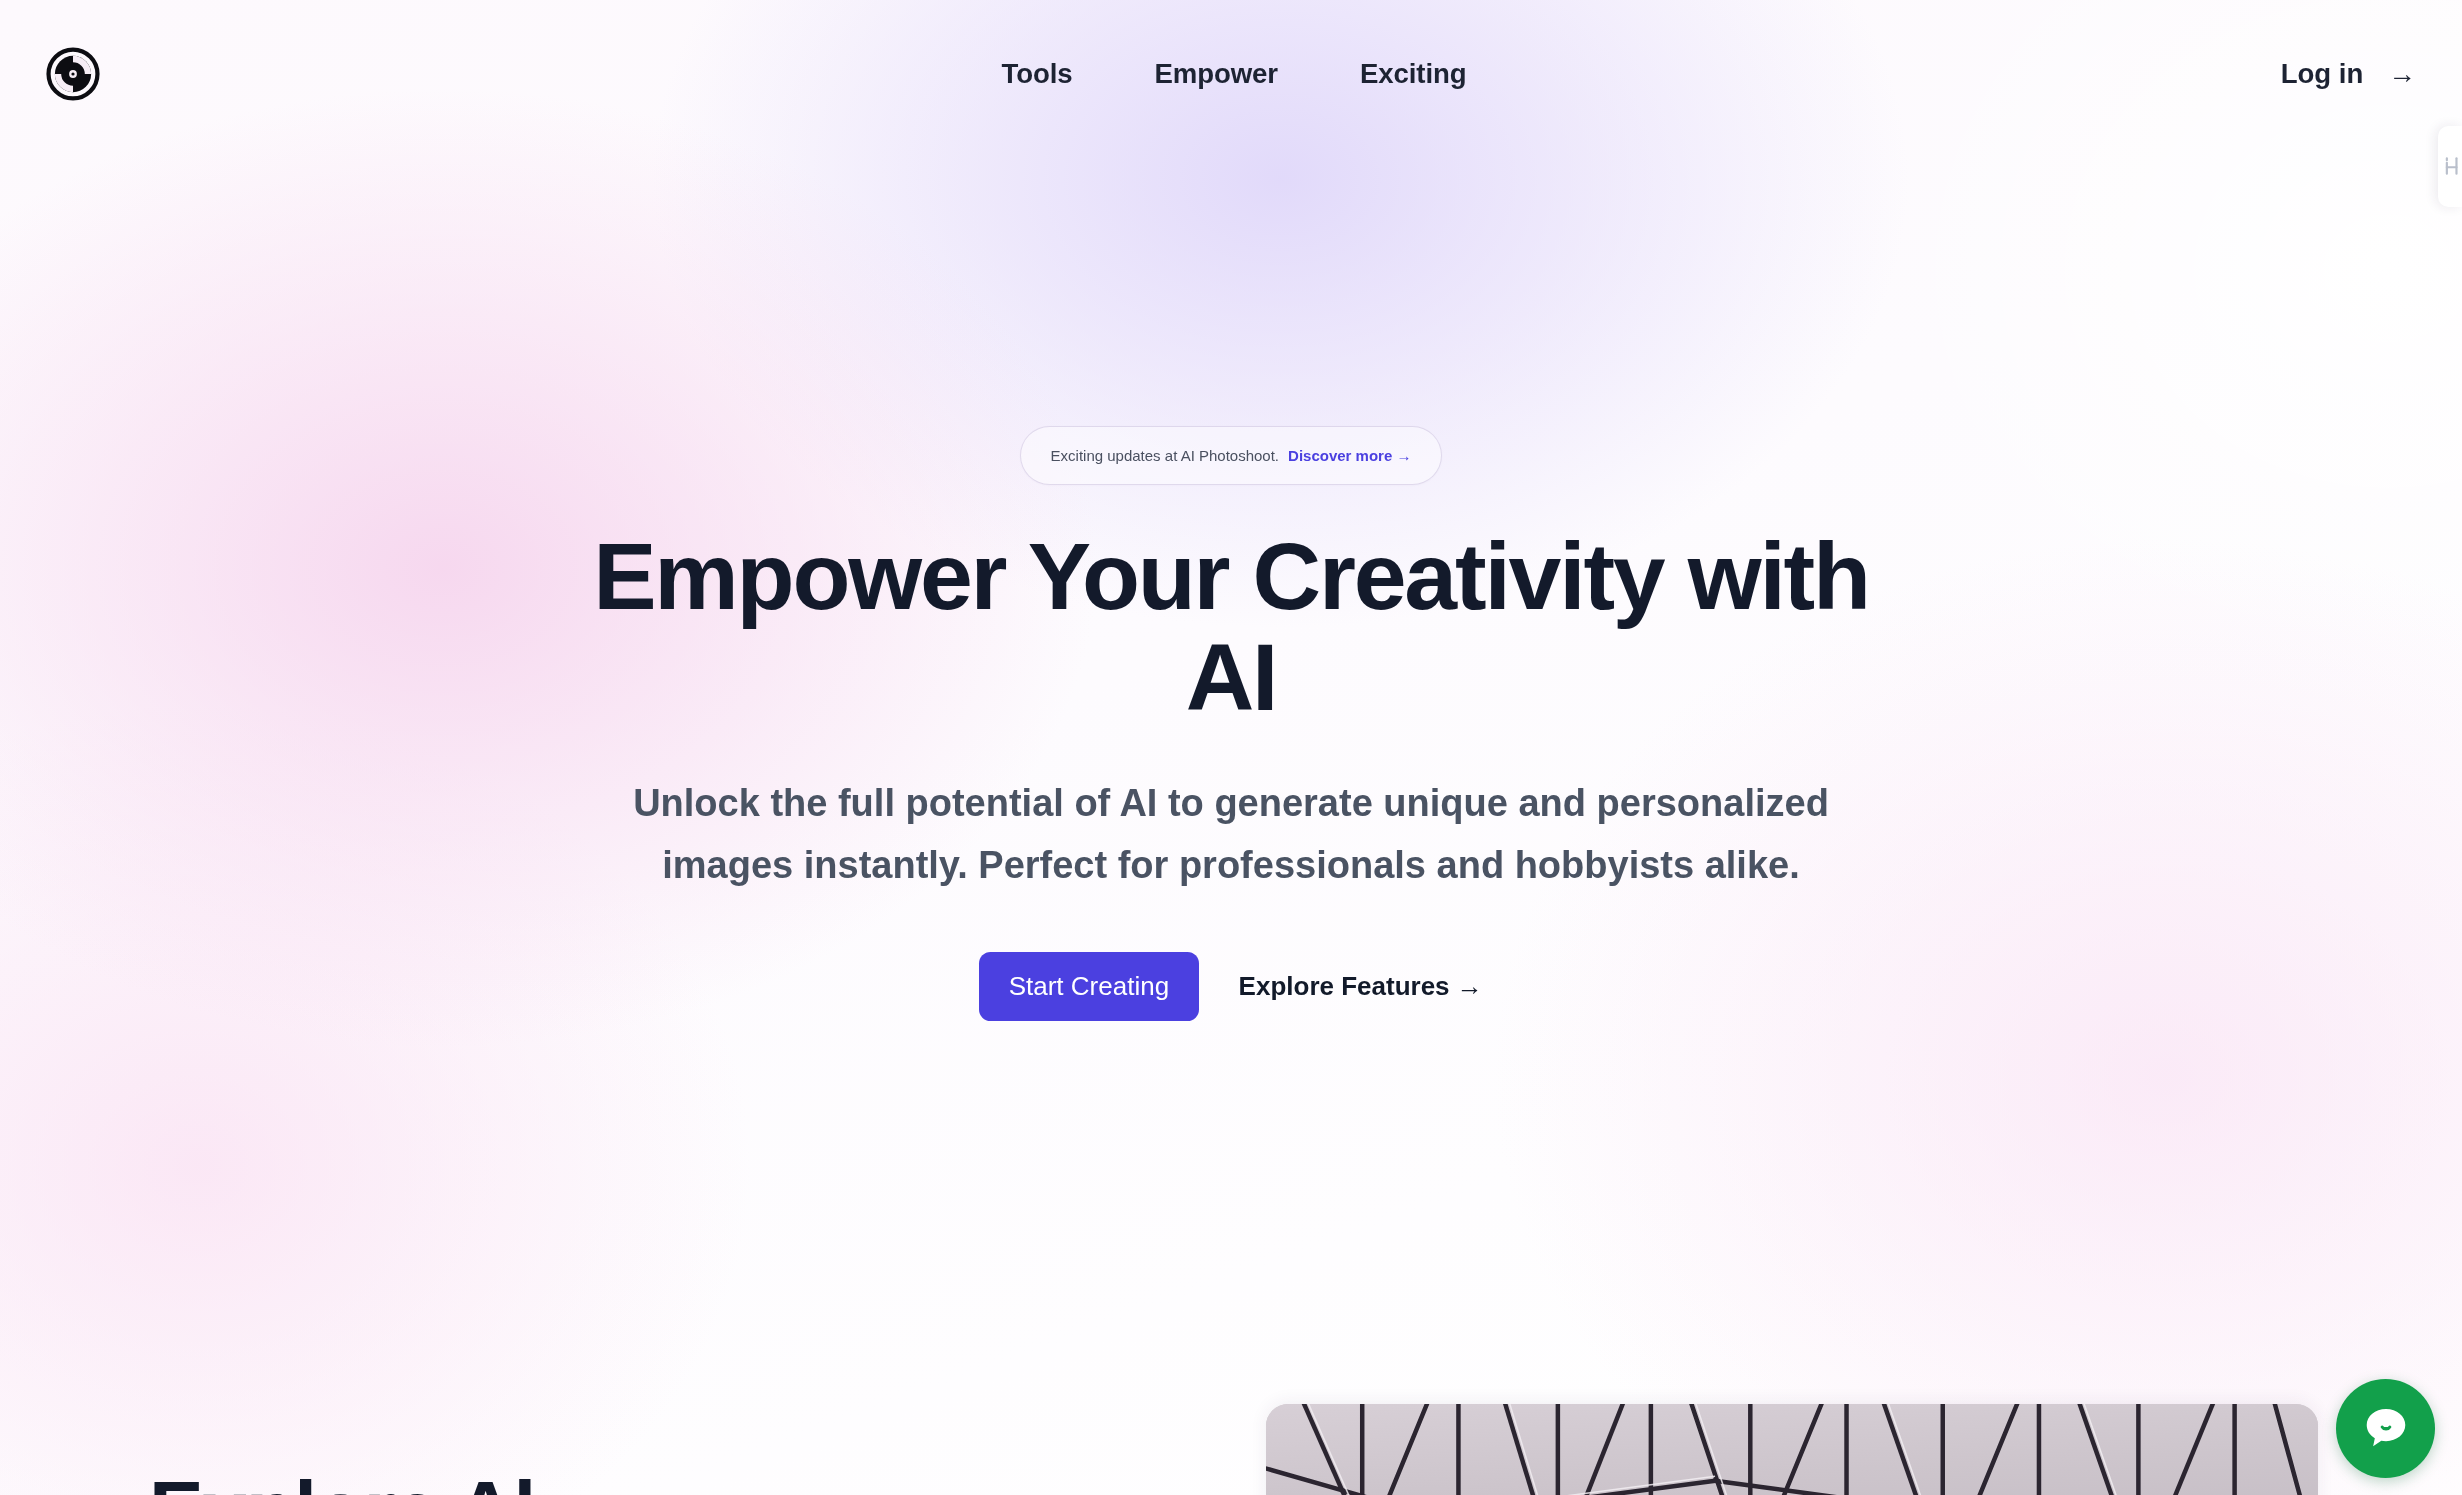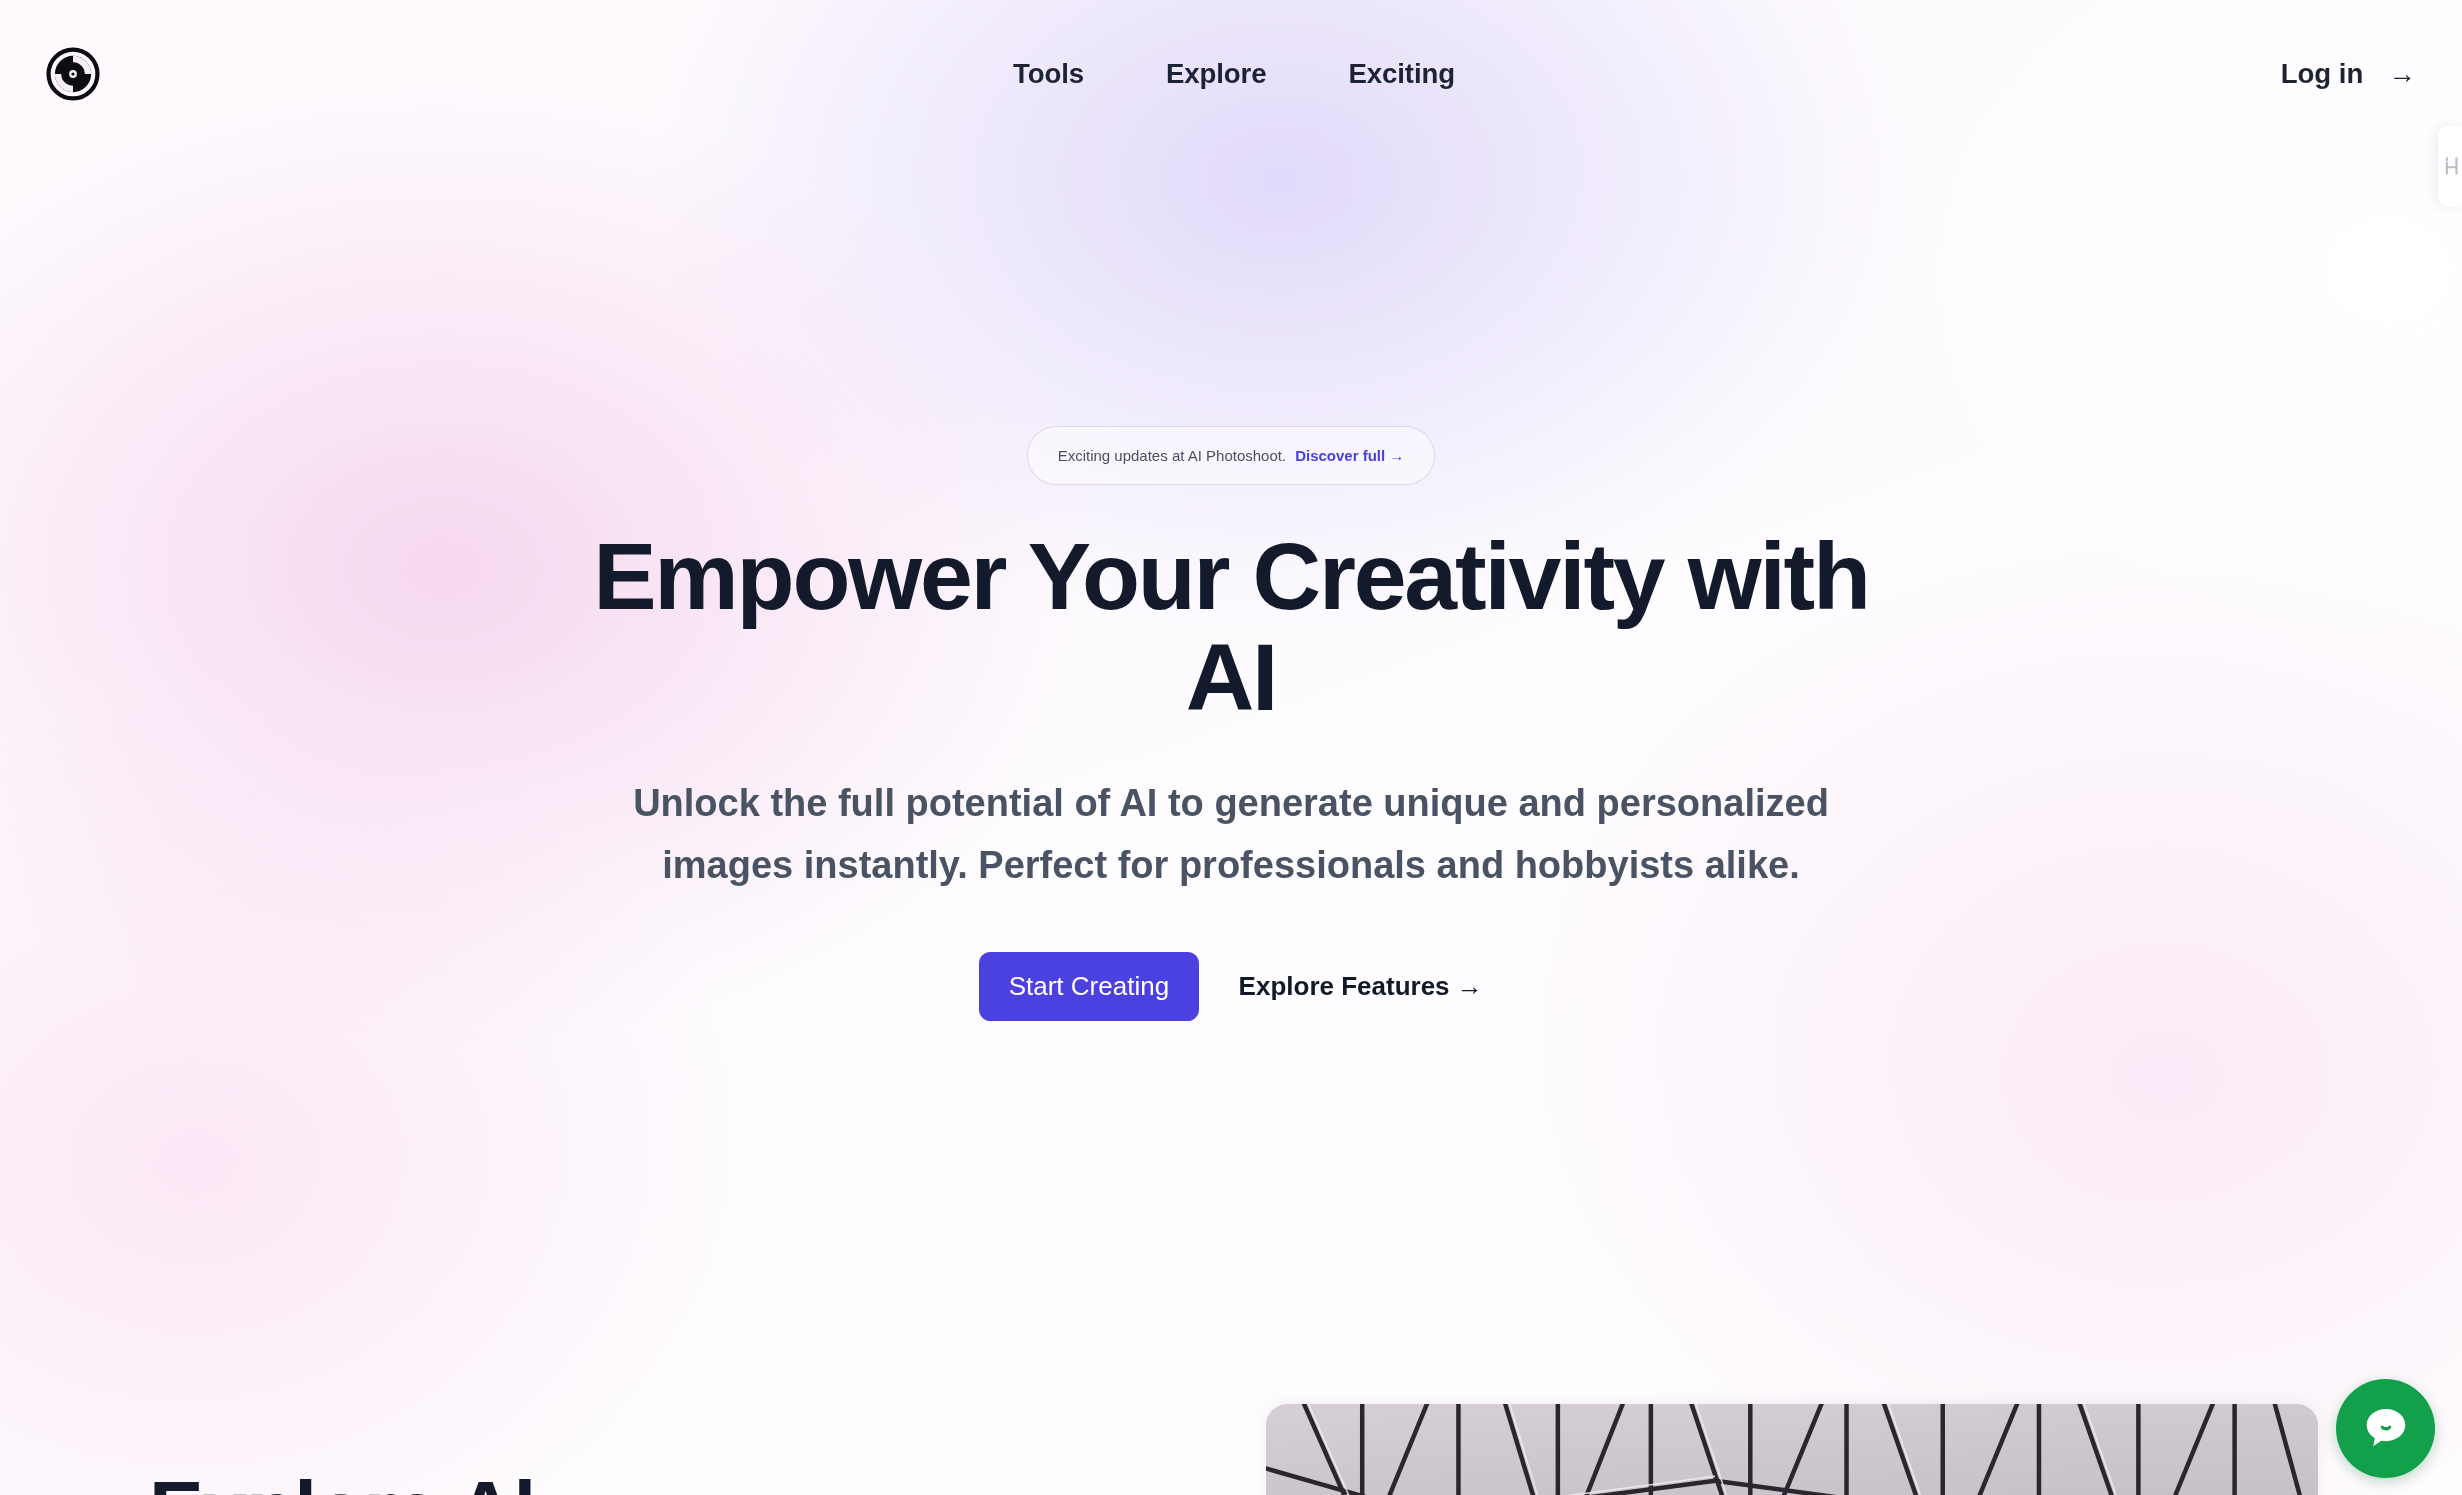--- a/index.html
+++ b/index.html
@@ -215,21 +215,21 @@
         <path d="M10.5 32 A21.5 21.5 0 0 0 32 53.5 L32 46 A14 14 0 0 1 18 32 Z" fill="#f7eef6"></path>
         <circle cx="32" cy="32" r="8.5" fill="#0d0d12"></circle>
         <circle cx="32" cy="32" r="4.6" fill="#f7eef6"></circle>
         <circle cx="32" cy="32" r="1.9" fill="#0d0d12"></circle>
       </svg>
     </span>
   </a>
 
   <nav id="main-nav">
     <a class="nav-link">Tools</a>
-    <a class="nav-link">Explore</a>
+    <a class="nav-link">Empower</a>
     <a class="nav-link">Exciting</a>
   </nav>
 
   <a id="login-link">
     <span>Log in</span>
     <span>→</span>
   </a>
 
 </header>
 
@@ -240,21 +240,21 @@
       <path d="M6 22 L21 22" stroke="#b9bfcb" stroke-width="3.4" stroke-linecap="round"></path>
       <path d="M21 8 L21 32" stroke="#b9bfcb" stroke-width="3.4" stroke-linecap="round"></path>
     </svg>
   </span>
 </div>
 
 <section id="hero">
 
   <div id="announcement-pill">
     <span id="announcement-text">Exciting updates at AI Photoshoot.</span>
-    <a id="announcement-cta">Discover full →</a>
+    <a id="announcement-cta">Discover more →</a>
   </div>
 
   <h1 id="hero-title">Empower Your Creativity with AI</h1>
 
   <p id="hero-subtitle">Unlock the full potential of AI to generate unique and personalized images instantly. Perfect for professionals and hobbyists alike.</p>
 
   <div id="hero-actions">
     <button id="start-creating-button">Start Creating</button>
     <a id="explore-features-link">Explore Features →</a>
   </div>

